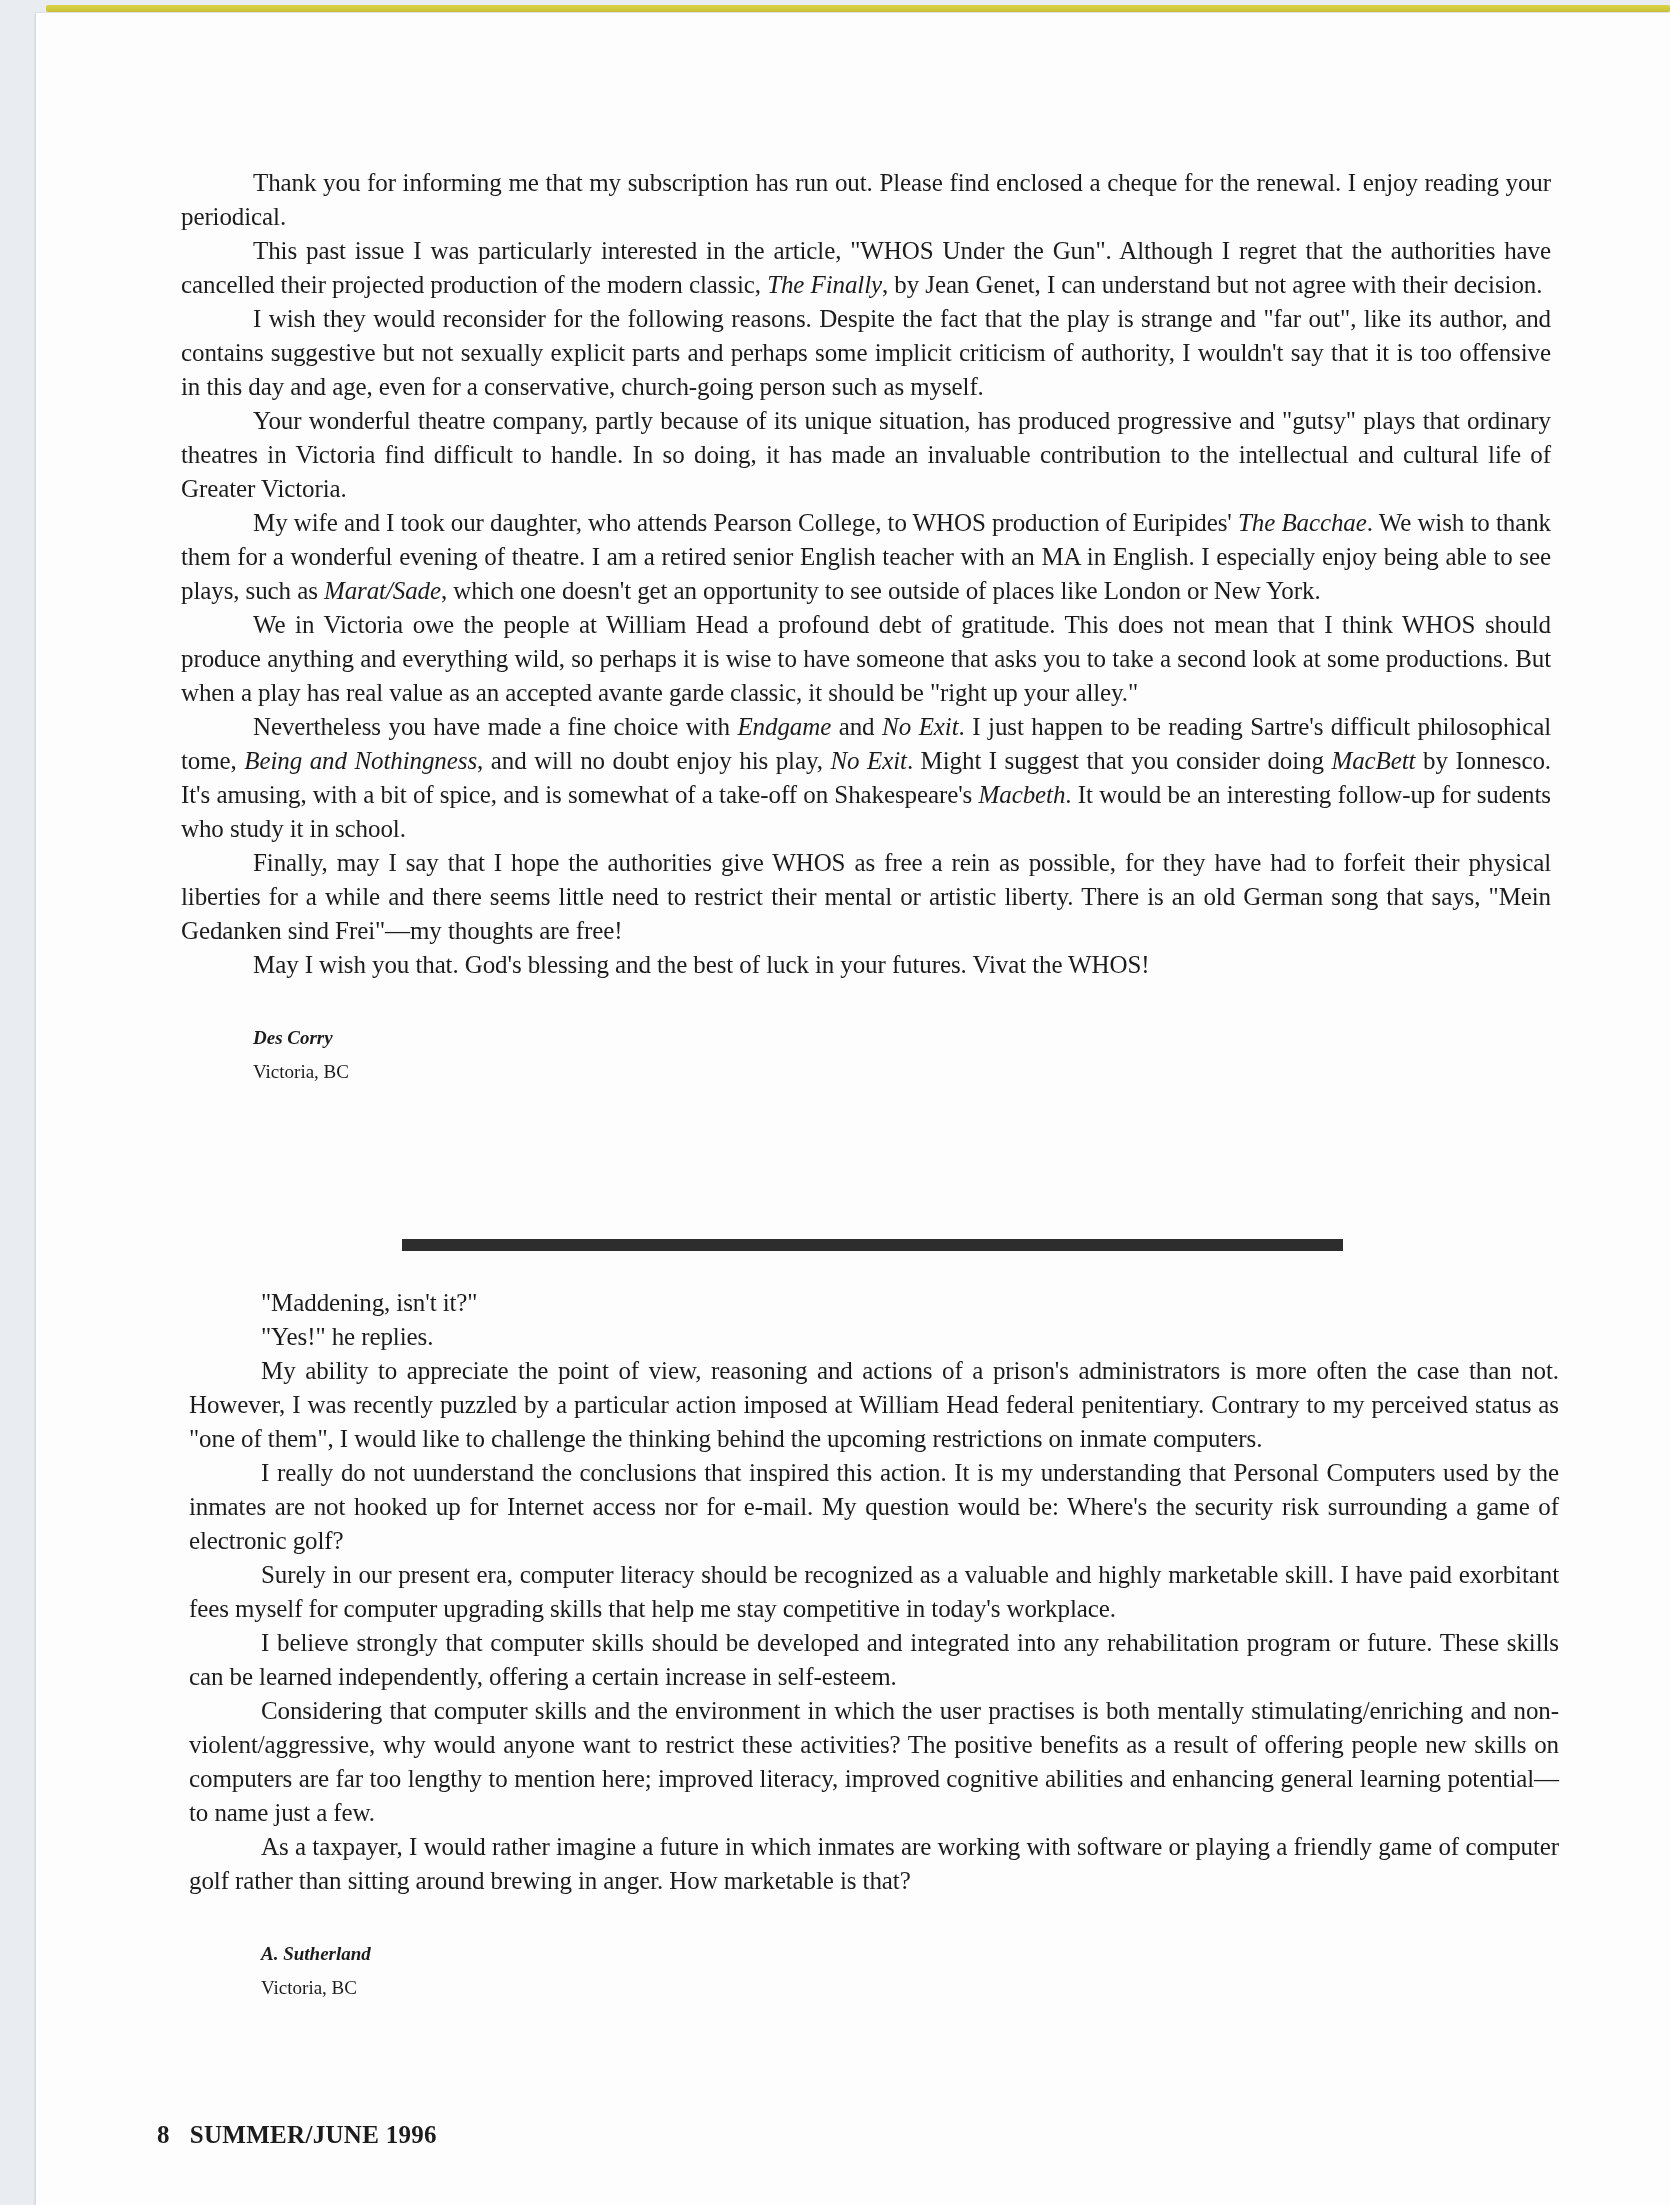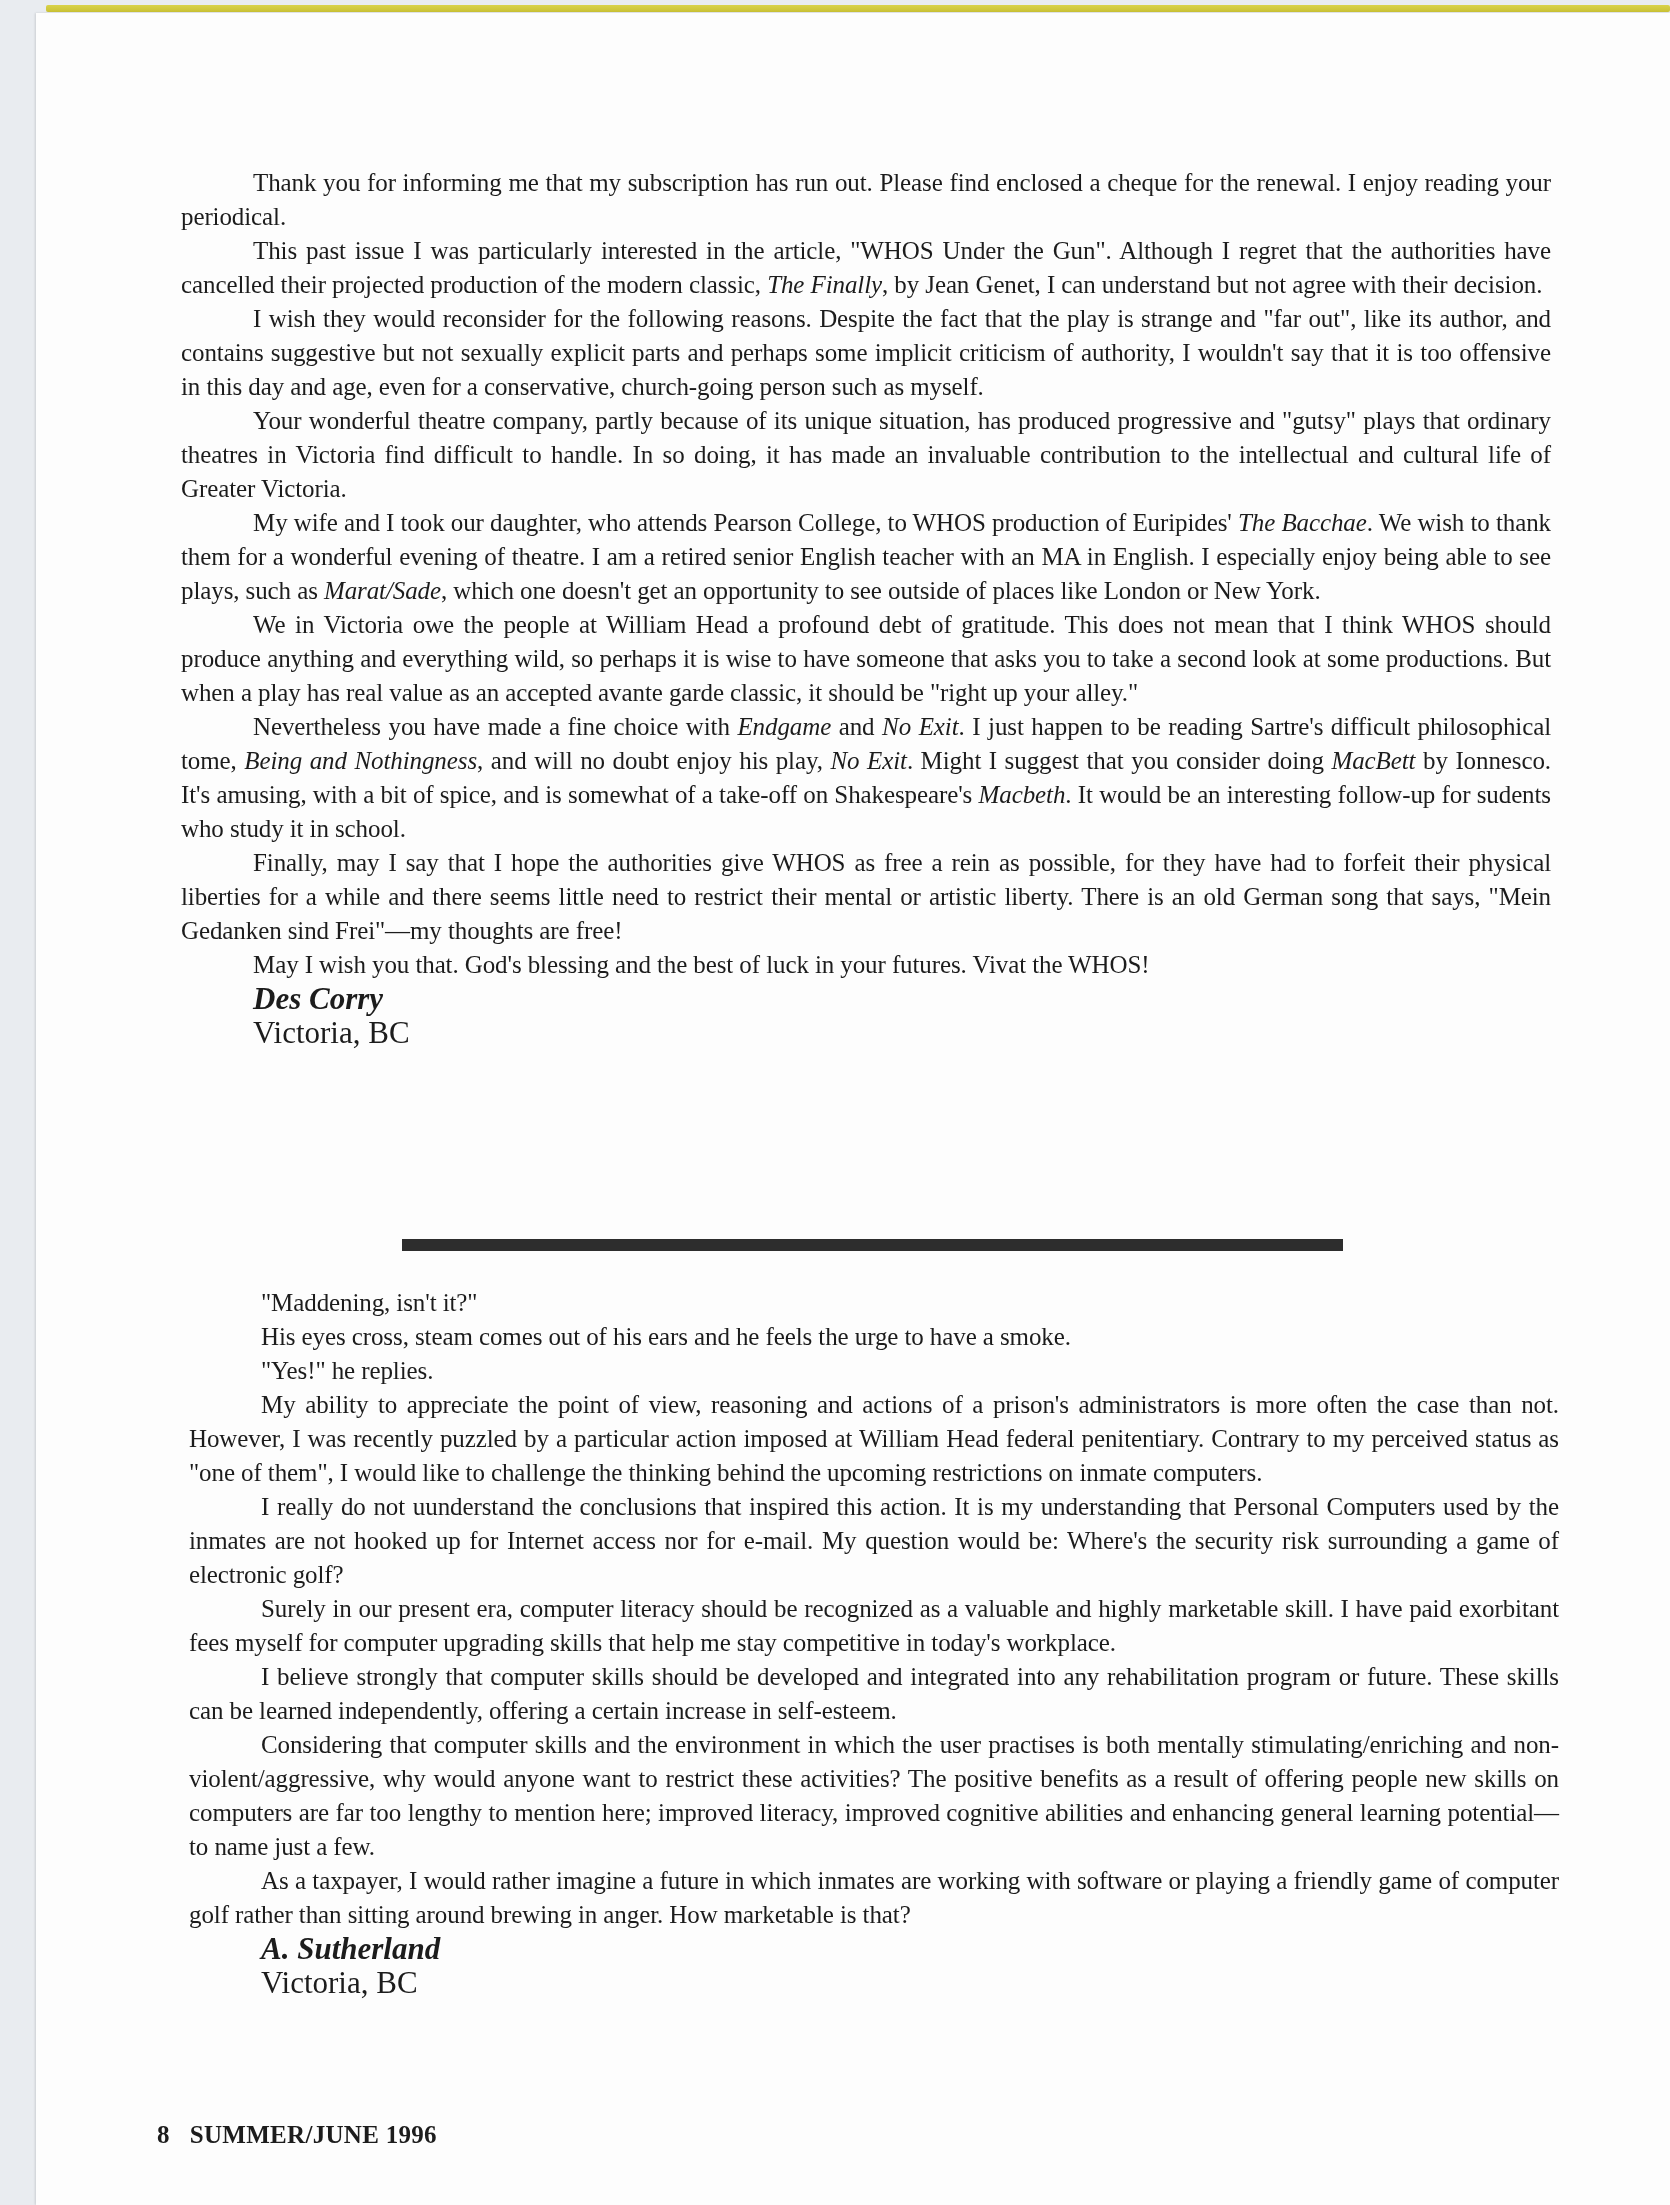--- a/index.html
+++ b/index.html
@@ -25,22 +25,23 @@
   }
   .letter p {
     margin: 0;
     font-size: 25px;
     line-height: 34px;
     text-align: justify;
     text-indent: 72px;
     letter-spacing: -0.1px;
   }
   .sig {
+    margin-top: 39px;
     padding-left: 72px;
-    font-size: 31px;
+    font-size: 19px;
     line-height: 34px;
   }
   .sig .name { font-style: italic; font-weight: bold; display: block; }
   .sig .place { display: block; }
   .rule {
     position: absolute; left: 402px; top: 1239px; width: 941px; height: 12px;
     background: #2d2d2d;
   }
   .letter2 { position: absolute; left: 189px; top: 1286px; width: 1370px; }
   .footer {
@@ -72,21 +73,20 @@
     <span class="name">Des Corry</span>
     <span class="place">Victoria, BC</span>
   </div>
 </div>
 
 <div class="rule"></div>
 
 <div class="letter letter2">
   <div>
       <p><span>"Maddening, isn't it?"</span></p>
-      <p><span>His eyes cross, steam comes out of his ears and he feels the urge to have a smoke.</span></p>
       <p><span>"Yes!" he replies.</span></p>
       <p><span>My ability to appreciate the point of view, reasoning and actions of a prison's administrators is more often the case than not.  However, I was recently puzzled by a particular action imposed at William Head federal penitentiary.  Contrary to my perceived status as "one of them", I would like to challenge the thinking behind the upcoming restrictions on inmate computers.</span></p>
       <p><span>I really do not uunderstand the conclusions that inspired this action.  It is my understanding that Personal Computers used by the inmates are not hooked up for Internet access nor for e-mail.  My question would be: Where's the security risk surrounding a game of electronic golf?</span></p>
       <p><span>Surely in our present era, computer literacy should be recognized as a valuable and highly marketable skill.  I have paid exorbitant fees myself for computer upgrading skills that help me stay competitive in today's workplace.</span></p>
       <p><span>I believe strongly that computer skills should be developed and integrated into any rehabilitation program or future.  These skills can be learned independently, offering a certain increase in self-esteem.</span></p>
       <p><span>Considering that computer skills and the environment in which the user practises is both mentally stimulating/enriching and non-violent/aggressive, why would anyone want to restrict these activities?  The positive benefits as a result of offering people new skills on computers are far too lengthy to mention here; improved literacy, improved cognitive abilities and enhancing general learning potential—to name just a few.</span></p>
       <p><span>As a taxpayer, I would rather imagine a future in which inmates are working with software or playing a friendly game of computer golf rather than sitting around brewing in anger.  How marketable is that?</span></p>
     </div>
   <div class="sig">
     <span class="name">A. Sutherland</span>

